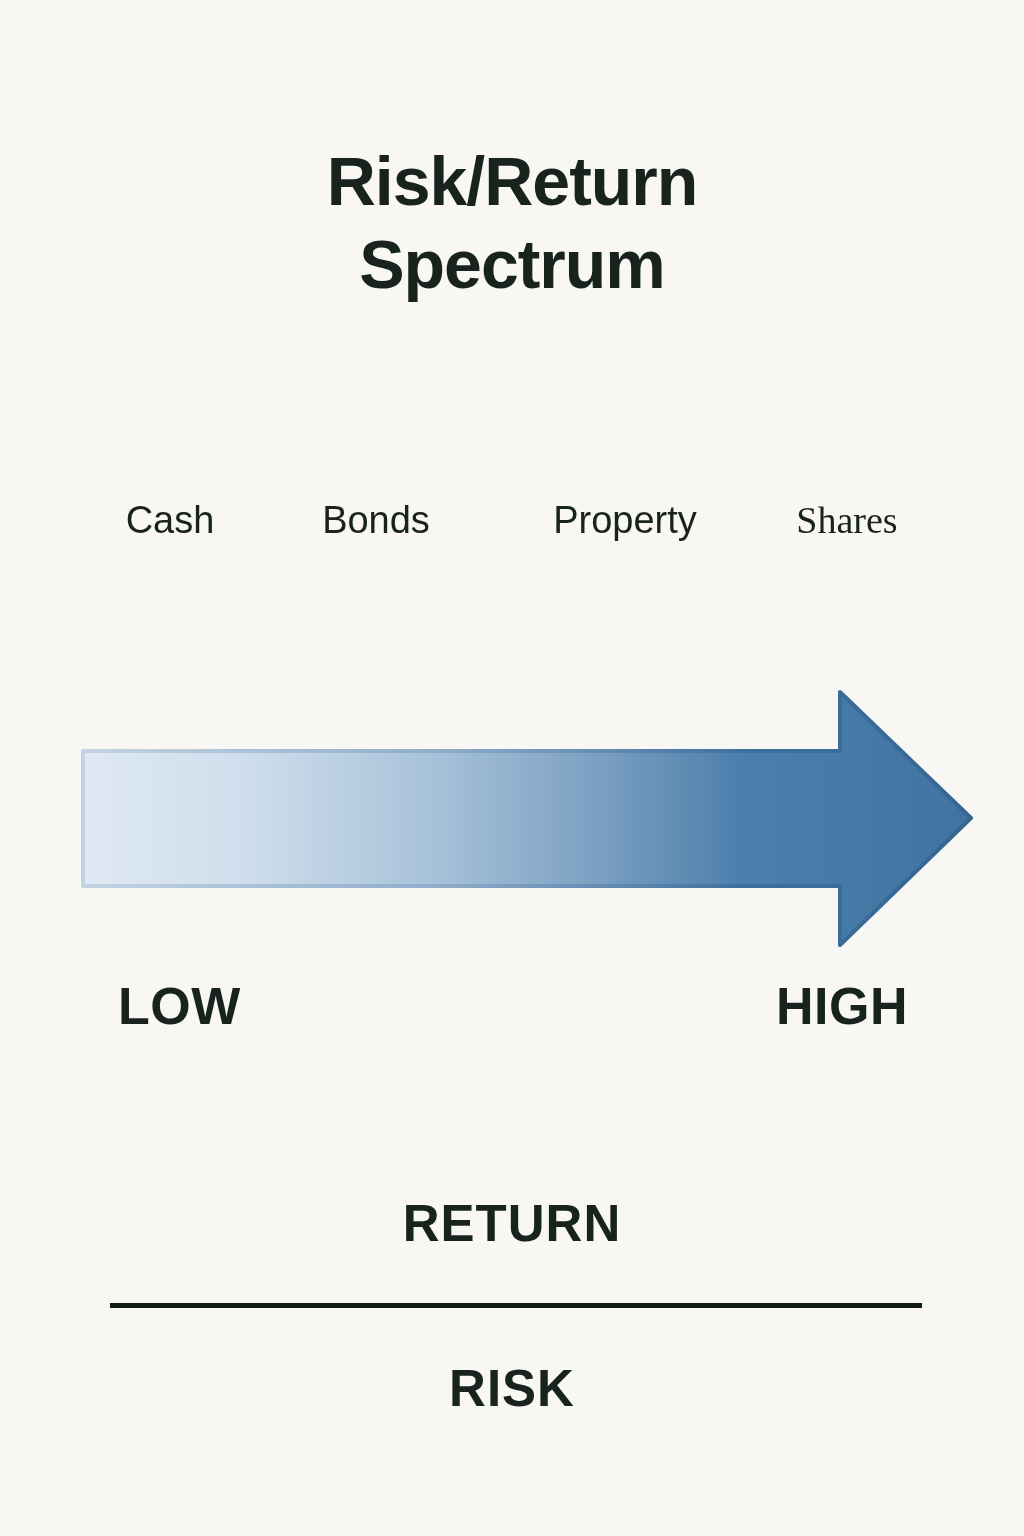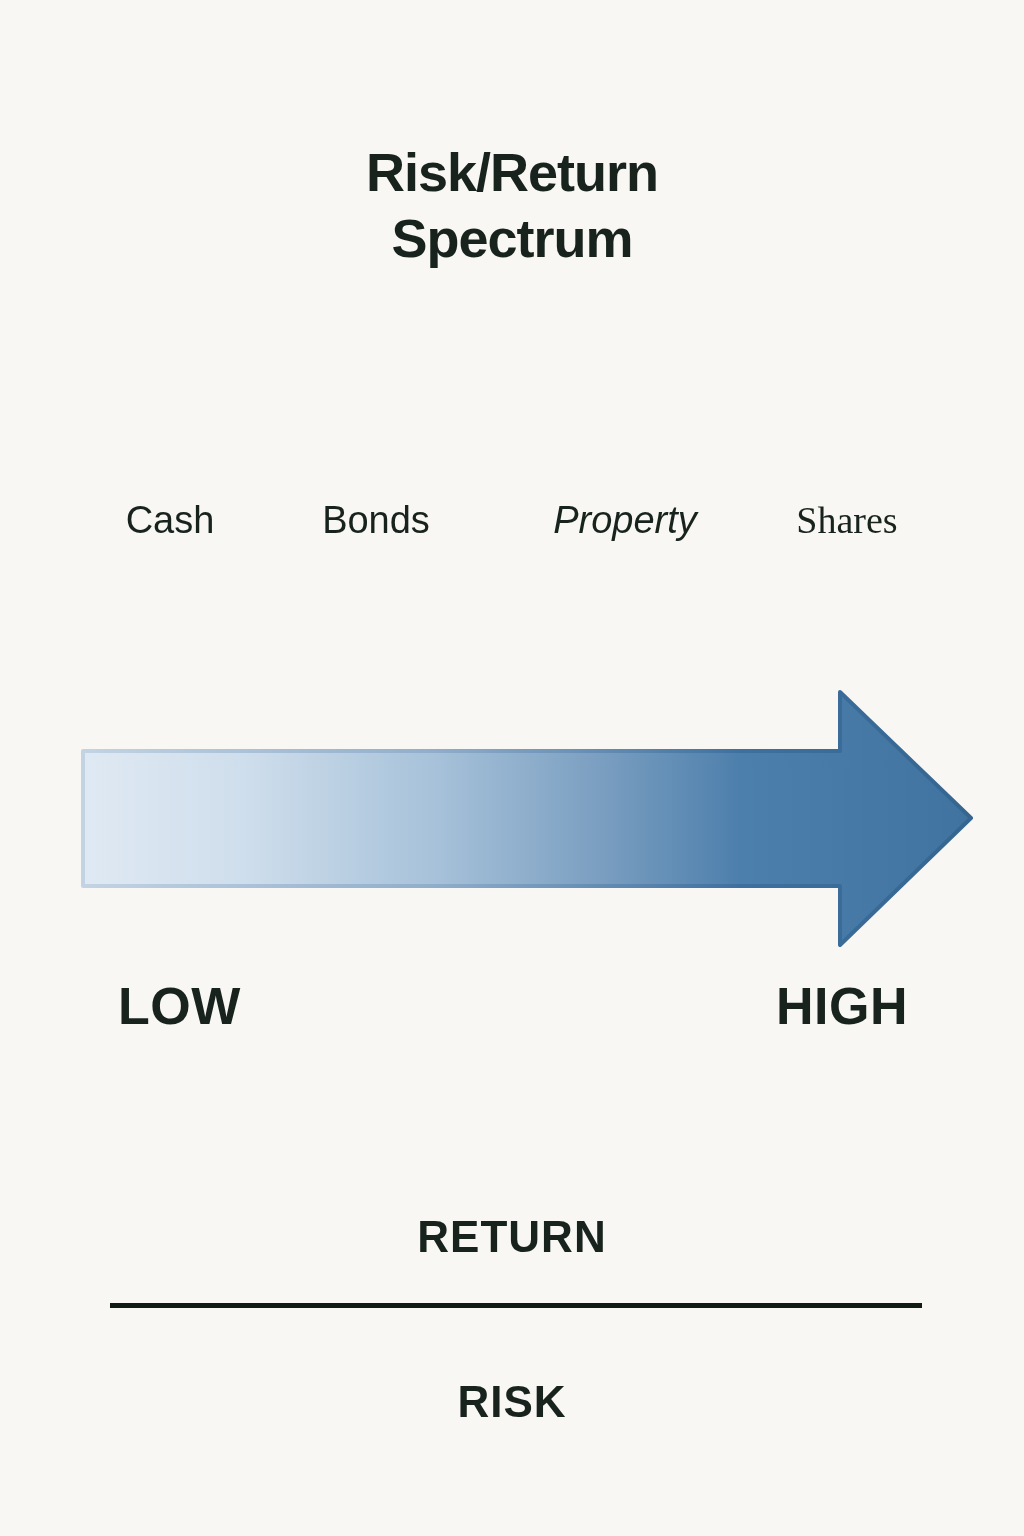--- a/index.html
+++ b/index.html
@@ -21,39 +21,39 @@
     inset:0;
     width:1024px;
     height:1536px;
   }
   .title{
     position:absolute;
     top:140px;
     left:0;
     width:100%;
     text-align:center;
-    font-size:54px;
+    font-size:68px;
     font-weight:700;
     line-height:1.22;
     letter-spacing:-1px;
     color:var(--text);
   }
   .category{
     position:absolute;
     top:498px;
     transform:translateX(-50%);
     font-size:38px;
     font-weight:400;
     line-height:1.2;
     color:var(--text);
     white-space:nowrap;
   }
   .cat-0{left:170px;}
   .cat-1{left:376px;}
-  .cat-2{left:625px;font-style:italic;}
+  .cat-2{left:625px;}
   .cat-3{left:847px;font-family:Liberation Serif, serif;}
   .arrow-wrap{
     position:absolute;
     left:80px;
     top:688px;
     width:895px;
     height:261px;
   }
   .endpoint{
     position:absolute;
@@ -64,26 +64,25 @@
     letter-spacing:0.5px;
     color:var(--text);
   }
   .endpoint.low{left:118px;}
   .endpoint.high{right:116px;}
   .ratio-label{
     position:absolute;
     left:0;
     width:100%;
     text-align:center;
-    font-size:44px;
+    font-size:51px;
     font-weight:700;
     line-height:1.2;
     letter-spacing:1px;
     color:var(--text);
-    margin-top:18px;
   }
   .ratio-label.return{top:1193px;}
   .ratio-label.risk{top:1358px;}
   .divider{
     position:absolute;
     top:1303px;
     left:110px;
     width:812px;
     height:5px;
     background:var(--divider);

